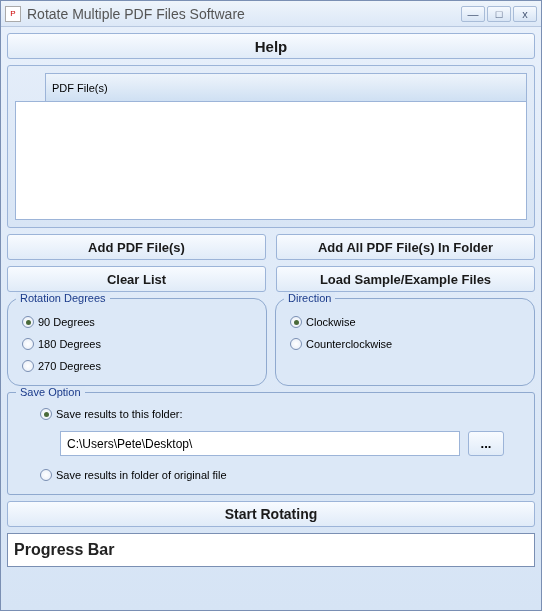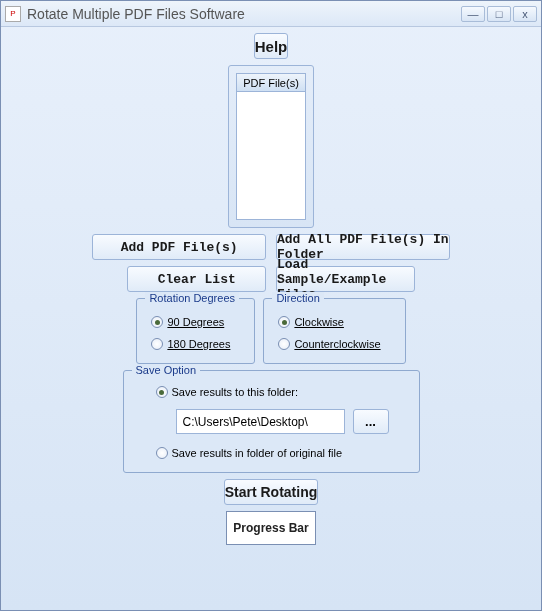--- a/index.html
+++ b/index.html
@@ -57,21 +57,20 @@
     font-size: 11px;
     color: #4a5a78;
     cursor: pointer;
   }
   .content {
     flex: 1;
     padding: 6px;
     display: flex;
     flex-direction: column;
     gap: 6px;
-    align-items: center;
   }
   .big-btn {
     background: linear-gradient(#f8fbff, #e0ebf8);
     border: 1px solid #9cb4d8;
     border-radius: 3px;
     font-weight: bold;
     font-size: 14px;
     color: #1a1a1a;
     cursor: pointer;
     display: flex;
@@ -88,47 +87,46 @@
     height: 163px;
     display: flex;
     flex-direction: column;
   }
   .list-header {
     background: linear-gradient(#eef4fb, #cfe0f3);
     border: 1px solid #9cb4d8;
     border-bottom: none;
     padding: 2px 6px;
     font-size: 11px;
-    height: 18px;
-    display: flex;
-    align-items: center;
+    height: 28px;
+    display: flex;
+    align-items: center;
+    margin-left: 30px;
   }
   .list-body {
     flex: 1;
     background: #fff;
     border: 1px solid #9cb4d8;
   }
   .btn-row {
     display: flex;
     gap: 10px;
-    font-family: Liberation Mono, monospace;
   }
   .btn-row .big-btn { flex: 1; height: 26px; font-size: 13px; }
   .group-row {
     display: flex;
     gap: 8px;
   }
   .fieldset {
     flex: 1;
     border: 1px solid #8fa9cf;
-    border-radius: 3px;
+    border-radius: 13px;
     background: #dce8f7;
     position: relative;
     padding: 12px 20px 8px 10px;
-    text-decoration: underline;
   }
   .legend {
     position: absolute;
     top: -7px;
     left: 8px;
     background: #dce8f7;
     padding: 0 4px;
     color: #1a3a8a;
     font-size: 11px;
   }
@@ -192,21 +190,21 @@
     cursor: pointer;
   }
   .start-btn { height: 26px; font-size: 14px; }
   .progress-box {
     background: #fff;
     border: 1px solid #7a8fb3;
     height: 33px;
     display: flex;
     align-items: center;
     padding: 16px 6px;
-    font-size: 12px;
+    font-size: 16px;
     font-weight: bold;
     color: #222;
   }
 </style>
 </head>
 <body>
 
 <div class="window">
 
   <div class="titlebar">
@@ -252,20 +250,24 @@
       <div class="fieldset">
         <div class="legend">Rotation Degrees</div>
         <div class="radio-row">
           <span class="radio checked"></span>
           <span>90 Degrees</span>
         </div>
         <div class="radio-row">
           <span class="radio"></span>
           <span>180 Degrees</span>
         </div>
+        <div class="radio-row">
+          <span class="radio"></span>
+          <span>270 Degrees</span>
+        </div>
       </div>
       <div class="fieldset">
         <div class="legend">Direction</div>
         <div class="radio-row">
           <span class="radio checked"></span>
           <span>Clockwise</span>
         </div>
         <div class="radio-row">
           <span class="radio"></span>
           <span>Counterclockwise</span>

